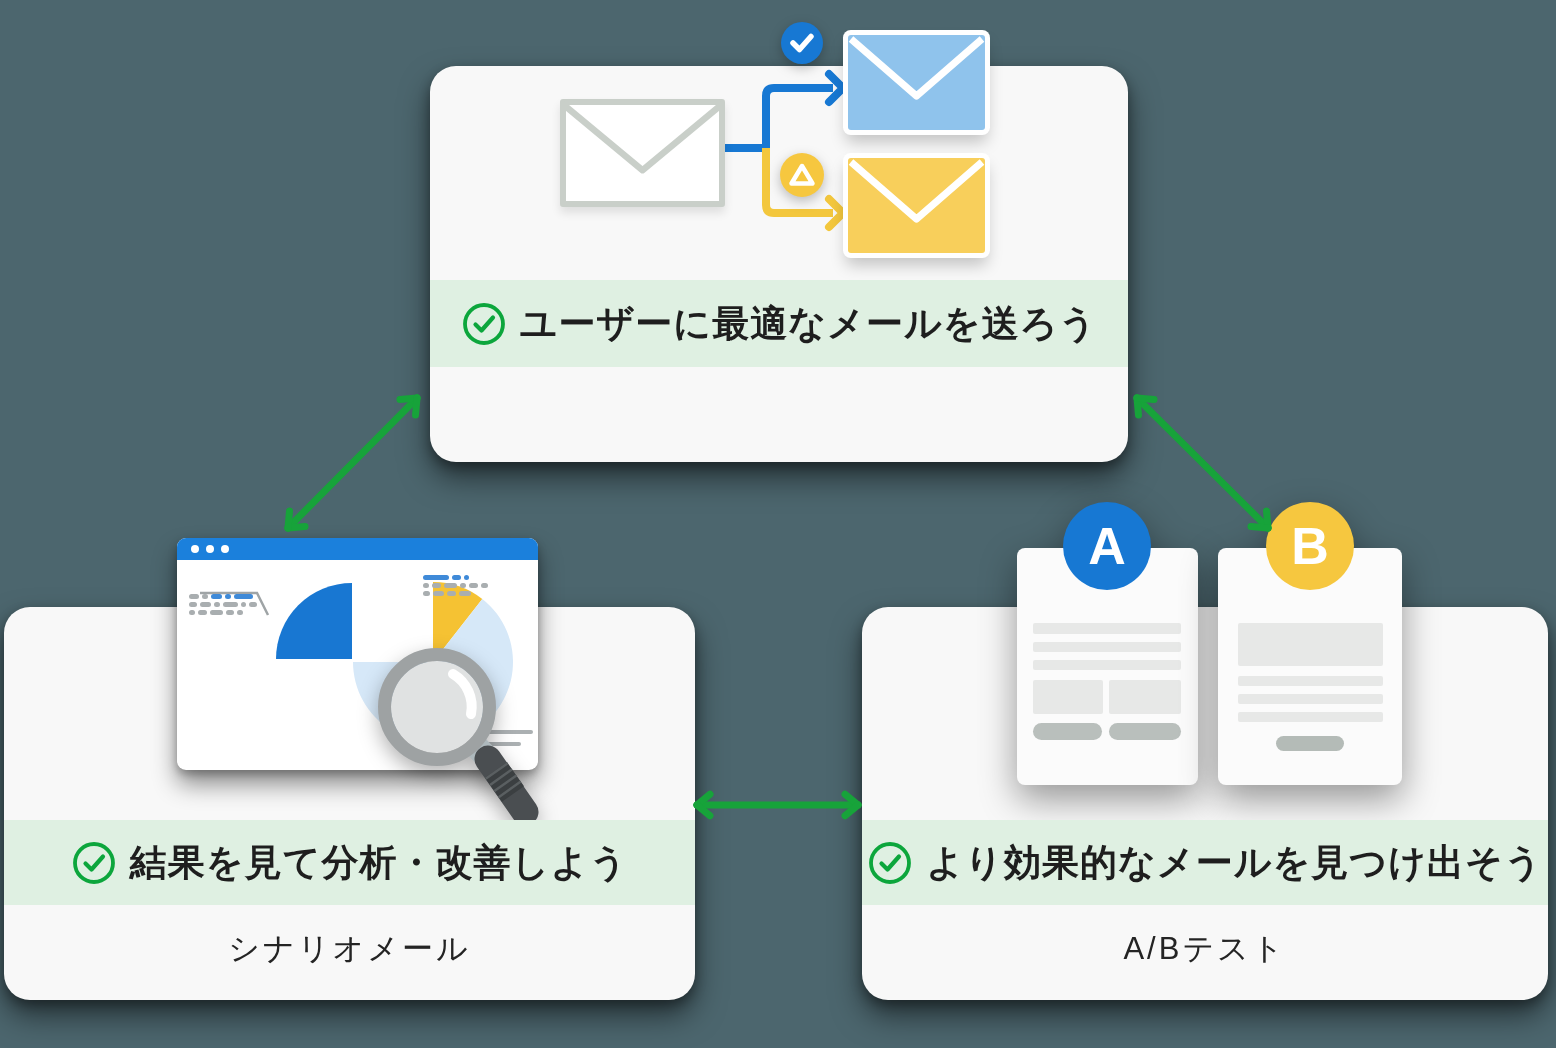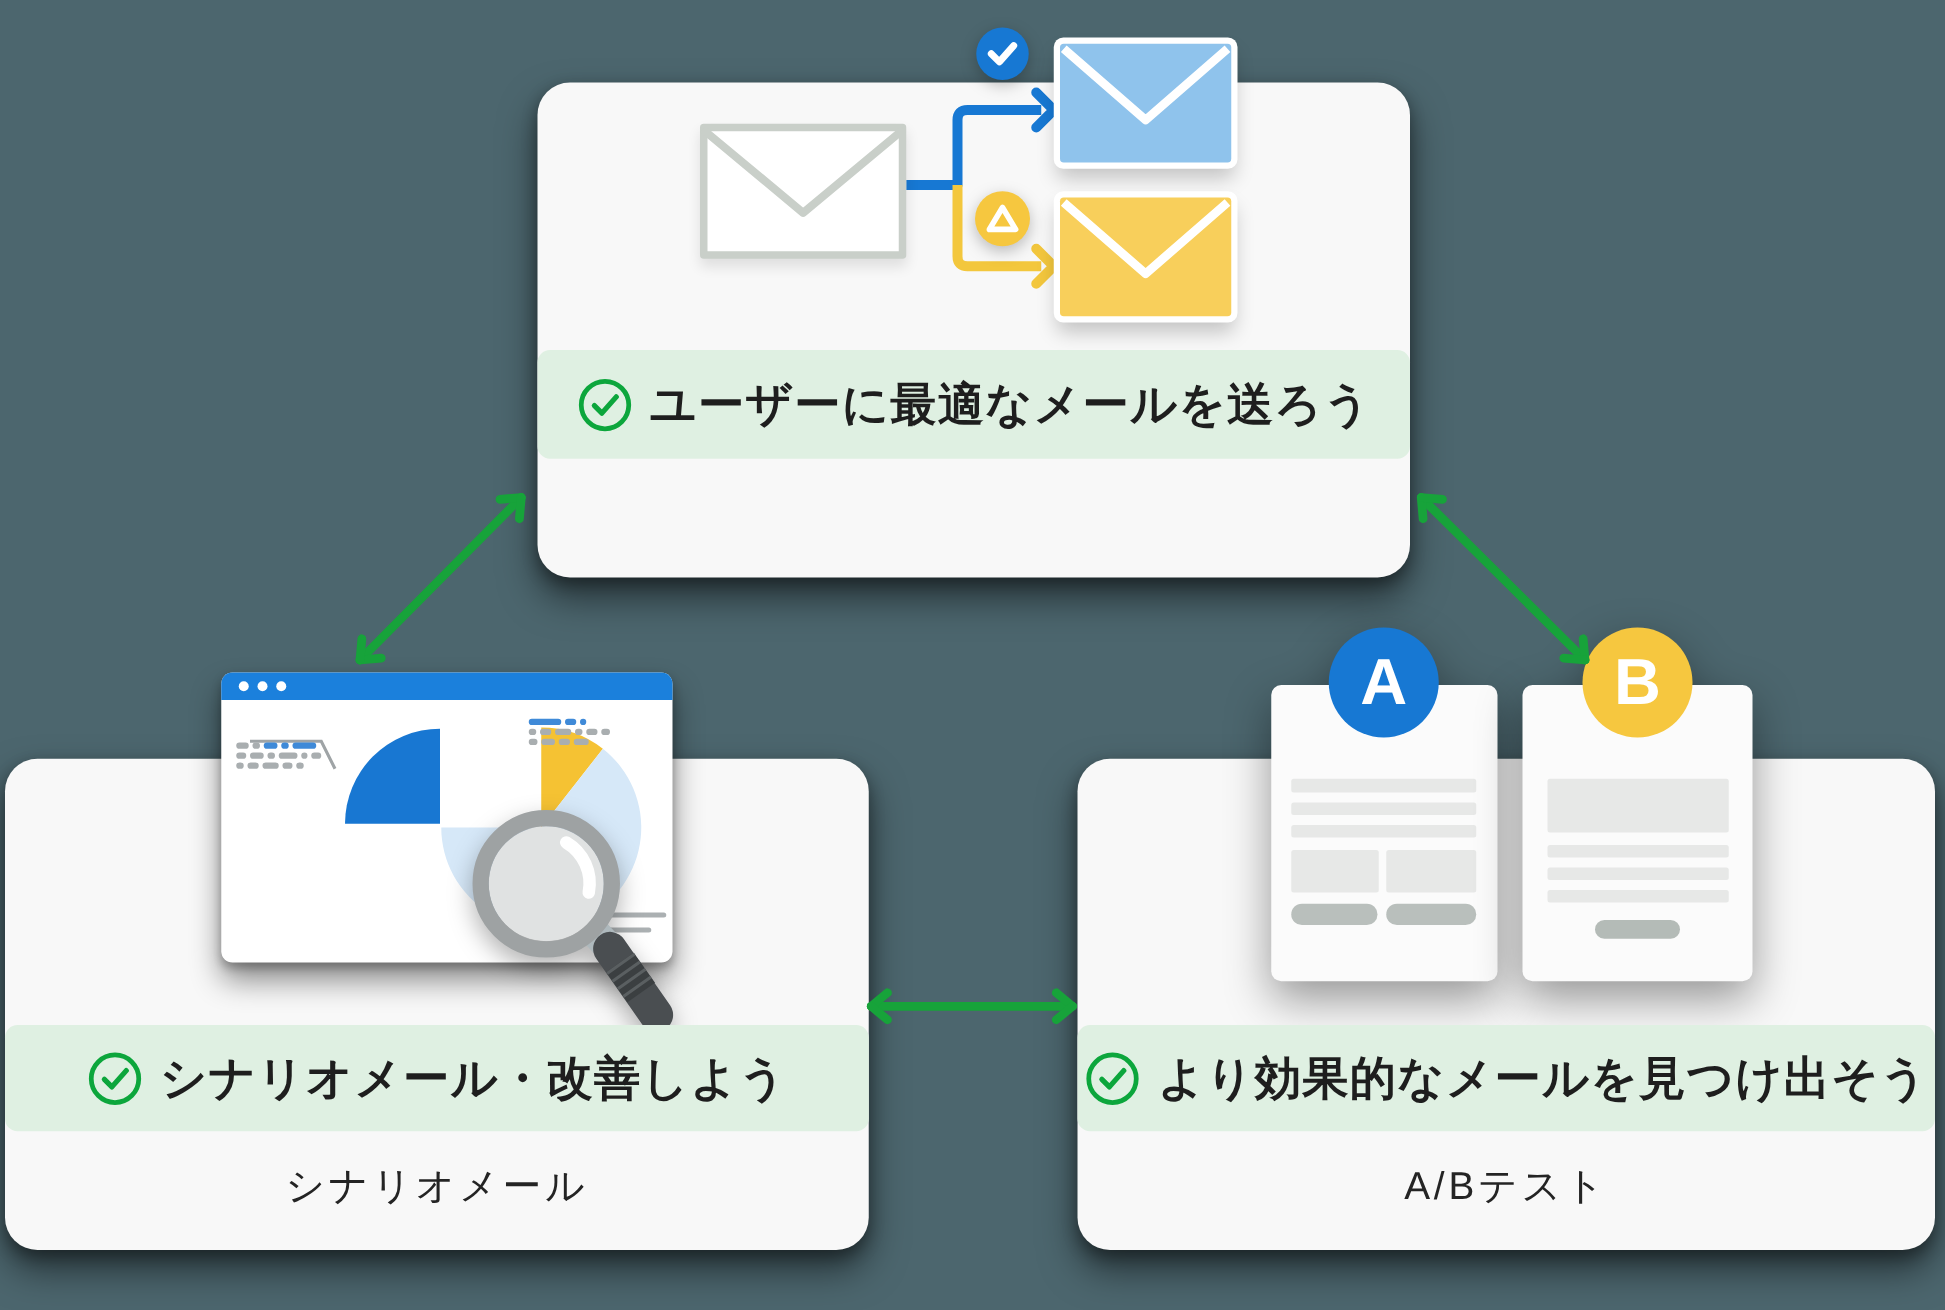--- a/index.html
+++ b/index.html
@@ -16,21 +16,21 @@
   }
   .card{
     position:absolute;
     background:#F8F8F8;
     border-radius:26px;
     box-shadow:0 16px 30px rgba(0,0,0,.50), 0 5px 12px rgba(0,0,0,.32);
   }
   .banner{
     position:absolute;left:0;right:0;
     background:#DFF0E2;
-    display:flex;align-items:center;justify-content:center;gap:13px;border-radius:10px;
+    display:flex;align-items:center;justify-content:center;gap:13px;
   }
   .banner-text{
     font-size:37px;font-weight:700;color:#1E1E1E;letter-spacing:1px;
     white-space:nowrap;
   }
   .caption{
     position:absolute;left:0;right:0;
     display:flex;align-items:center;justify-content:center;
     font-size:31px;color:#242424;letter-spacing:3px;white-space:nowrap;
   }
@@ -220,21 +220,21 @@
       <circle cx="77" cy="77" r="46" fill="#E0E2E2"></circle>
       <circle cx="77" cy="77" r="52.5" fill="none" stroke="#9EA2A3" stroke-width="13"></circle>
       <path d="M93,44 A38,38 0 0 1 111,84" fill="none" stroke="#FFFFFF" stroke-width="10" stroke-linecap="round"></path>
     </svg>
 
     <div class="banner" style="top:213px;height:85px;">
       <svg width="46" height="46" viewBox="0 0 46 46">
         <circle cx="23" cy="23" r="19" fill="none" stroke="#0CA63C" stroke-width="3.8"></circle>
         <polyline points="14.5,23.5 20.5,29.5 32,16.5" fill="none" stroke="#0CA63C" stroke-width="4.2" stroke-linecap="round" stroke-linejoin="round"></polyline>
       </svg>
-      <span class="banner-text">シナリオメール・改善しよう</span>
+      <span class="banner-text">結果を見て分析・改善しよう</span>
     </div>
 
     <div class="caption" style="top:298px;height:88px;">シナリオメール</div>
   </div>
 
   <div class="card" style="left:862px;top:607px;width:686px;height:393px;">
 
     <div class="doc-wrap" style="left:155px;top:-59px;width:181px;height:237px;">
       <div class="doc" style="width:181px;height:237px;"></div>
       <div class="doc-el" style="left:16px;top:75px;width:148px;height:11px;"></div>

